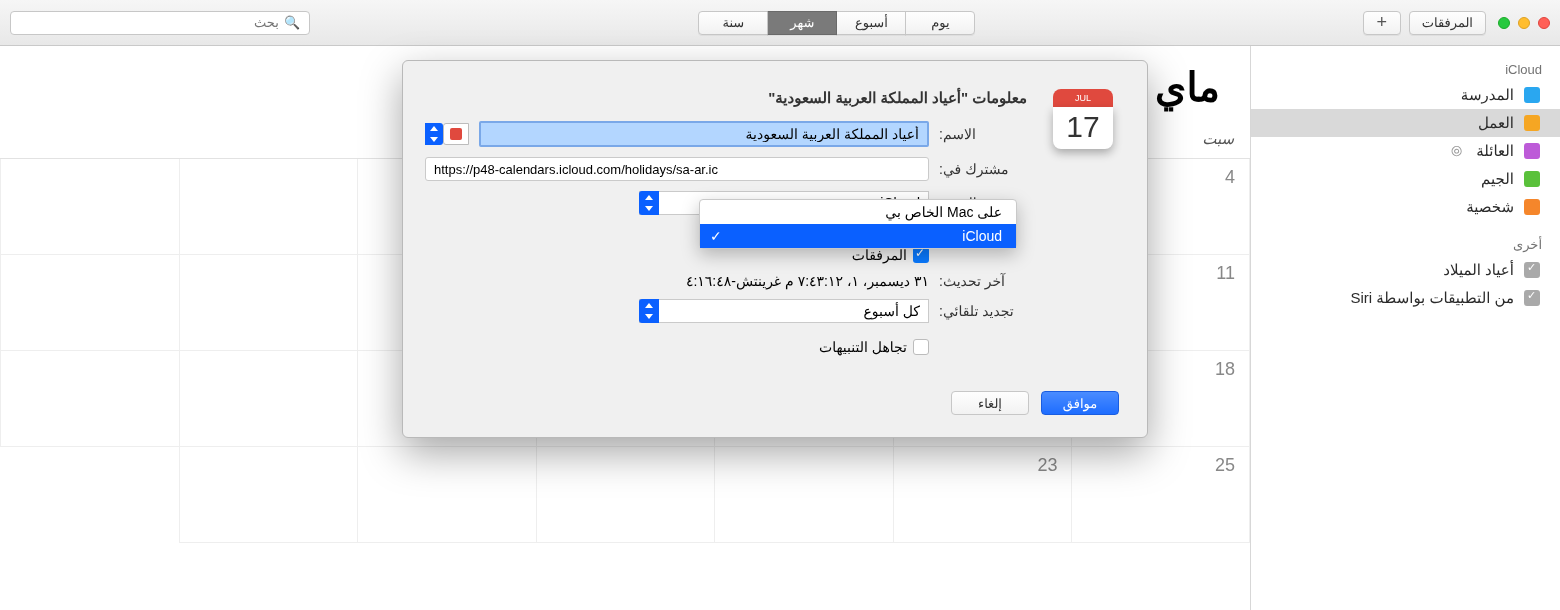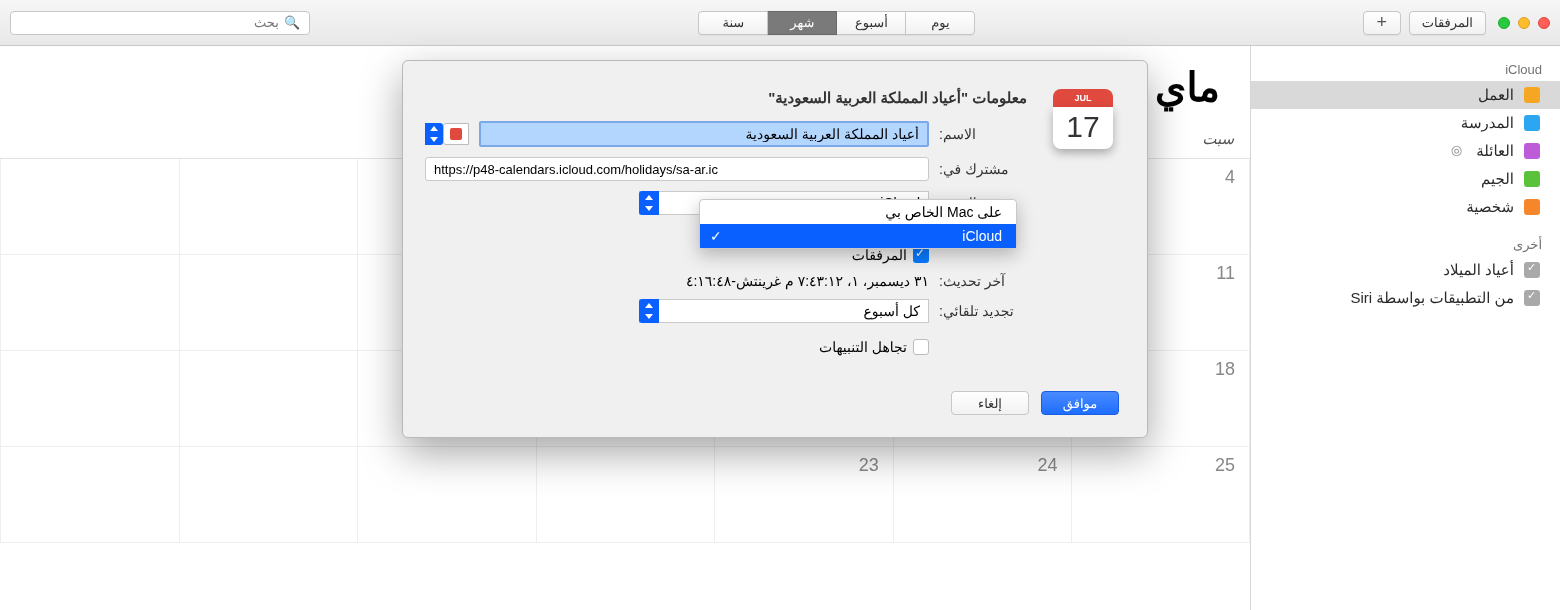--- a/index.html
+++ b/index.html
@@ -52,21 +52,21 @@
 .day-row div { padding:10px 16px; text-align:right;font-style:italic; }
 .week { display:grid; grid-template-columns:repeat(7,1fr); }
 .cell { height:96px; border-bottom:1px solid #eee; border-left:1px solid #eee; padding:8px 14px; font-size:18px; color:#888; text-align:right;}
 .cell:first-child { border-right:1px solid #eee;}
 
 
 
 .modal { position:absolute; left:402px; top:60px; width:746px; background:#f0f0f0; border:1px solid #b9b9b9; border-radius:6px; box-shadow:0 15px 40px rgba(0,0,0,.35); padding:22px 28px 22px 22px; direction:rtl; font-size:14px;}
 .modal-header { display:flex; align-items:flex-start; gap:20px; margin-bottom:14px;}
 .cal-icon { width:72px; height:72px; position:relative; flex-shrink:0;}
-.cal-icon .top { position:absolute; top:6px; left:6px; right:6px; height:18px; background:#e0493e; border-radius:8px 8px 0 0; color:#fff; font-size:9px; font-weight:700; text-align:center; line-height:18px;}
+.cal-icon .top { position:absolute; top:6px; left:6px; right:6px; height:18px; background:#e0493e; border-radius:8px 8px 0 0; color:#fff; font-size:9px; font-weight:400; text-align:center; line-height:18px;}
 .cal-icon .body { position:absolute; top:24px; left:6px; right:6px; bottom:6px; background:#fff; border-radius:0 0 8px 8px; box-shadow:0 4px 10px rgba(0,0,0,.3); font-size:30px; font-weight:400; color:#333; text-align:center; line-height:40px;}
 .modal-title { font-size:15px; font-weight:700; color:#333; margin-top:6px;}
 .form-row { display:flex; align-items:center; gap:10px; margin-bottom:10px; }
 .form-label { width:88px; text-align:left; color:#333; font-size:14px; flex-shrink:0;}
 .text-input { flex:1; height:26px; border:2px solid #7aa8e8; border-radius:2px; padding:0 8px; font-size:14px; background:#fff; outline:none;}
 .color-pick { width:26px; height:22px; border:1px solid #bcbcbc; border-radius:3px 0 0 3px; background:#fff; display:flex; align-items:center; justify-content:center;}
 .color-swatch { width:12px; height:12px; background:#e0493e; border-radius:2px;}
 .stepper-arrows { width:18px; height:22px; background:#0a60ff; border-radius:0 3px 3px 0; position:relative;}
 .stepper-arrows::before { content:""; position:absolute; top:3px; left:5px; border-left:4px solid transparent; border-right:4px solid transparent; border-bottom:5px solid #fff;}
 .stepper-arrows::after { content:""; position:absolute; bottom:3px; left:5px; border-left:4px solid transparent; border-right:4px solid transparent; border-top:5px solid #fff;}
@@ -115,27 +115,27 @@
   </div>
   <div class="spacer"></div>
   <div class="search">
     <span class="mag">🔍</span>
     <input placeholder="بحث" style="">
   </div>
 </div>
 
 <div class="sidebar">
   <div class="sb-group">iCloud</div>
+  <div class="sb-item">
+      <span class="sb-cb cb-blue"></span>
+      <span>المدرسة</span>
+    </div>
   <div class="sb-item sel">
       <span class="sb-cb cb-orange"></span>
       <span>العمل</span>
-    </div>
-  <div class="sb-item">
-      <span class="sb-cb cb-blue"></span>
-      <span>المدرسة</span>
     </div>
   <div class="sb-item">
       <span class="sb-cb cb-purple"></span>
       <span>العائلة</span>
       <span class="wifi-icon">⦾</span>
     </div>
   <div class="sb-item">
       <span class="sb-cb cb-green"></span>
       <span>الجيم</span>
     </div>
@@ -196,21 +196,20 @@
         <div class="cell">18</div>
         <div class="cell">17</div>
         <div class="cell">16</div>
         <div class="cell"></div>
         <div class="cell"></div>
         <div class="cell"></div>
         <div class="cell"></div>
       </div>
       <div class="week">
         <div class="cell">25</div>
-        <div class="cell">24</div>
         <div class="cell">23</div>
         <div class="cell"></div>
         <div class="cell"></div>
         <div class="cell"></div>
         <div class="cell"></div>
       </div>
     </div>
 </div>
 
 <div class="modal">

